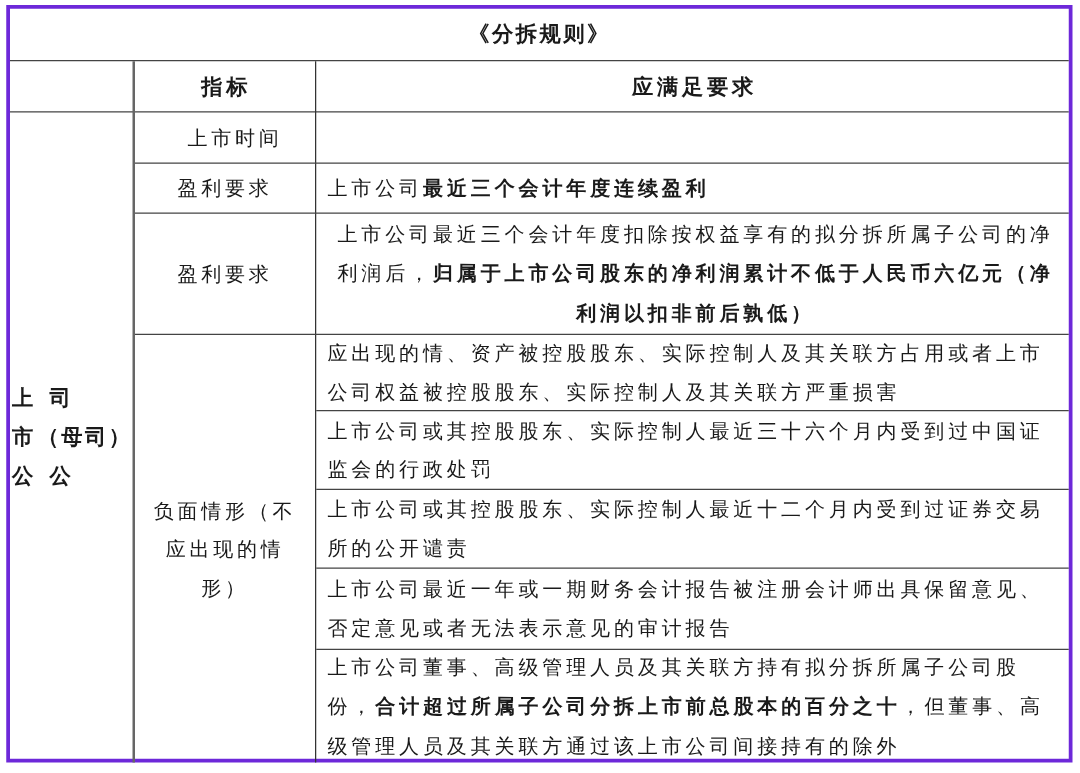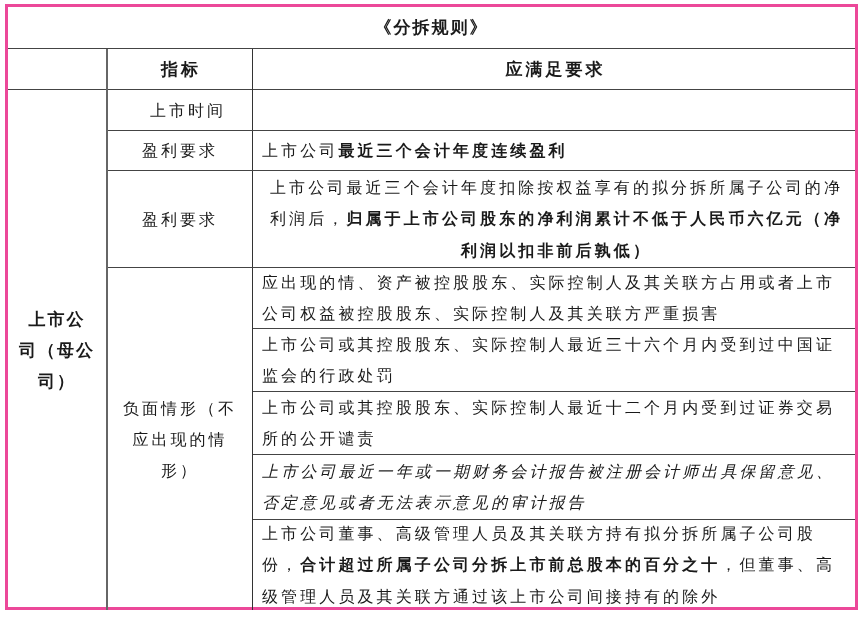--- a/index.html
+++ b/index.html
@@ -1,19 +1,19 @@
 <!DOCTYPE html>
 <html><head>
 <meta charset="utf-8">
 <style>
   html, body { margin: 0; padding: 0; background: #ffffff; }
   body { width: 864px; height: 618px; position: relative; overflow: hidden;
          font-family: "DejaVu Serif", "Liberation Serif", serif; color: #1a1a1a; }
   .tbl { position: absolute; left: 5px; top: 4px; width: 853px; height: 606px;
-         border: 3px solid #ec4899; box-sizing: border-box; }
+         border: 3px solid #6d28d9; box-sizing: border-box; }
   .cell { position: absolute; box-sizing: border-box; display: flex; align-items: center; }
   .center { justify-content: center; text-align: center; }
   .left { justify-content: flex-start; }
   .hline { position: absolute; height: 1px; background: #444; }
   .vline { position: absolute; width: 2px; background: #666; }
   .title { font-weight: bold; font-size: 17px; letter-spacing: 2px; }
   .hdr { font-weight: bold; font-size: 17px; letter-spacing: 3px; }
   .txt { font-size: 16px; letter-spacing: 3.1px; line-height: 31.5px; padding-left: 9px; padding-right: 4px; }
   .b { font-weight: bold; }
   .subject { font-weight: bold; font-size: 17px; line-height: 31px; letter-spacing: 2px; }
@@ -27,21 +27,21 @@
   <div class="cell center title" style="left:0;top:0;width:847px;height:41px;">《分拆规则》</div>
   <div class="hline" style="left:0;top:41px;width:847px;"></div>
 
   <div class="cell center hdr" style="left:100px;top:42px;width:146px;height:40px;">指标</div>
   <div class="cell center hdr" style="left:248px;top:42px;width:599px;height:40px;">应满足要求</div>
   <div class="hline" style="left:0;top:82px;width:847px;"></div>
 
   <div class="vline" style="left:98px;top:42px;height:561px;"></div>
   <div class="vline" style="left:244px;top:42px;height:561px;background:#333;width:1px;"></div>
 
-  <div class="cell center subject" style="left:0;top:83px;width:98px;height:520px;flex-direction:column;">
+  <div class="cell center subject" style="left:0;top:83px;width:98px;height:520px;flex-direction:row;">
     <span>上市公</span>
     <span>司（母公</span>
     <span>司）</span>
   </div>
 
   <div class="cell center ind" style="left:100px;top:83px;width:144px;height:40px;padding-left:16px;">上市时间</div>
   <div class="hline" style="left:100px;top:123px;width:747px;"></div>
 
   <div class="cell center ind" style="left:100px;top:124px;width:144px;height:39px;">盈利要求</div>
   <div class="cell left txt" style="left:245px;top:124px;width:602px;height:39px;">
@@ -69,21 +69,21 @@
   <div class="cell left txt" style="left:245px;top:322px;width:602px;height:62px;">
     <span>上市公司或其控股股东、实际控制人最近三十六个月内受到过中国证监会的行政处罚</span>
   </div>
   <div class="hline" style="left:245px;top:384px;width:602px;"></div>
 
   <div class="cell left txt" style="left:245px;top:385px;width:602px;height:62px;">
     <span>上市公司或其控股股东、实际控制人最近十二个月内受到过证券交易所的公开谴责</span>
   </div>
   <div class="hline" style="left:245px;top:447px;width:602px;"></div>
 
-  <div class="cell left txt" style="left:245px;top:448px;width:602px;height:64px;font-style:italic;">
+  <div class="cell left txt" style="left:245px;top:448px;width:602px;height:64px;">
     <span>上市公司最近一年或一期财务会计报告被注册会计师出具保留意见、否定意见或者无法表示意见的审计报告</span>
   </div>
   <div class="hline" style="left:245px;top:512px;width:602px;"></div>
 
   <div class="cell left txt" style="left:245px;top:513px;width:602px;height:90px;">
     <span><span>上市公司董事、高级管理人员及其关联方持有拟分拆所属子公司股份，</span><span class="b">合计超过所属子公司分拆上市前总股本的百分之十</span><span>，但董事、高级管理人员及其关联方通过该上市公司间接持有的除外</span></span>
   </div>
 </div>
 
 </body></html>

